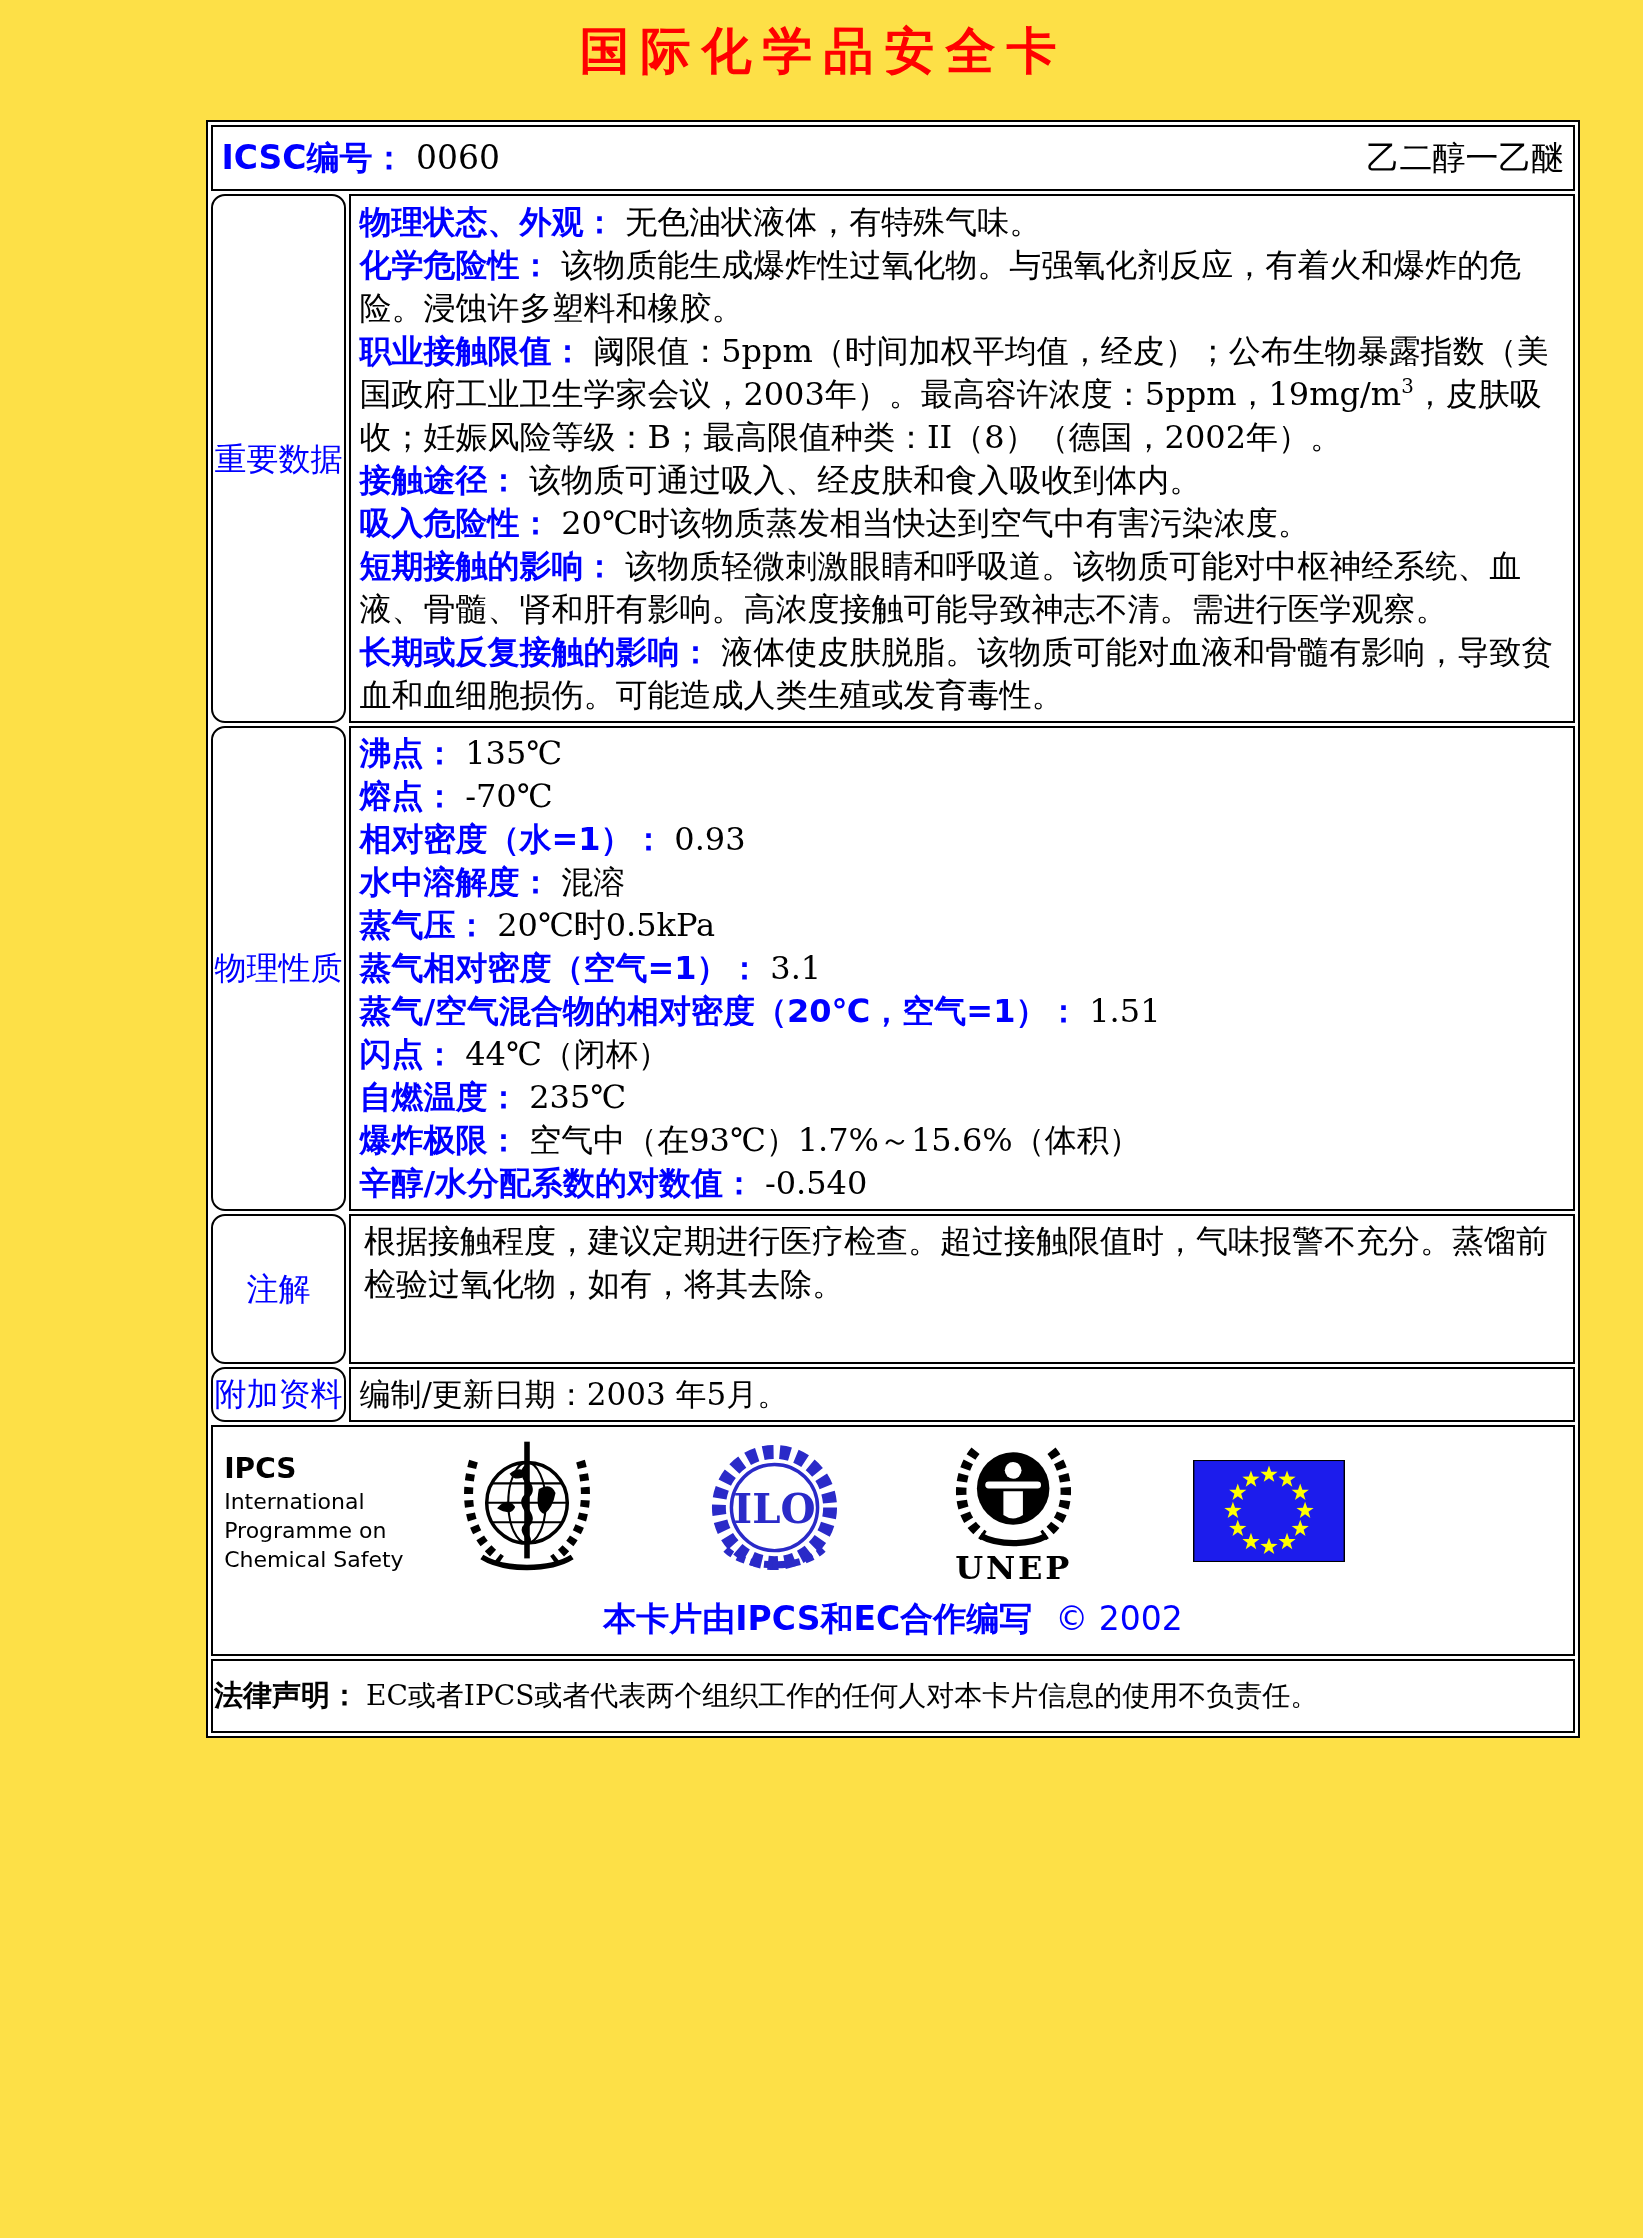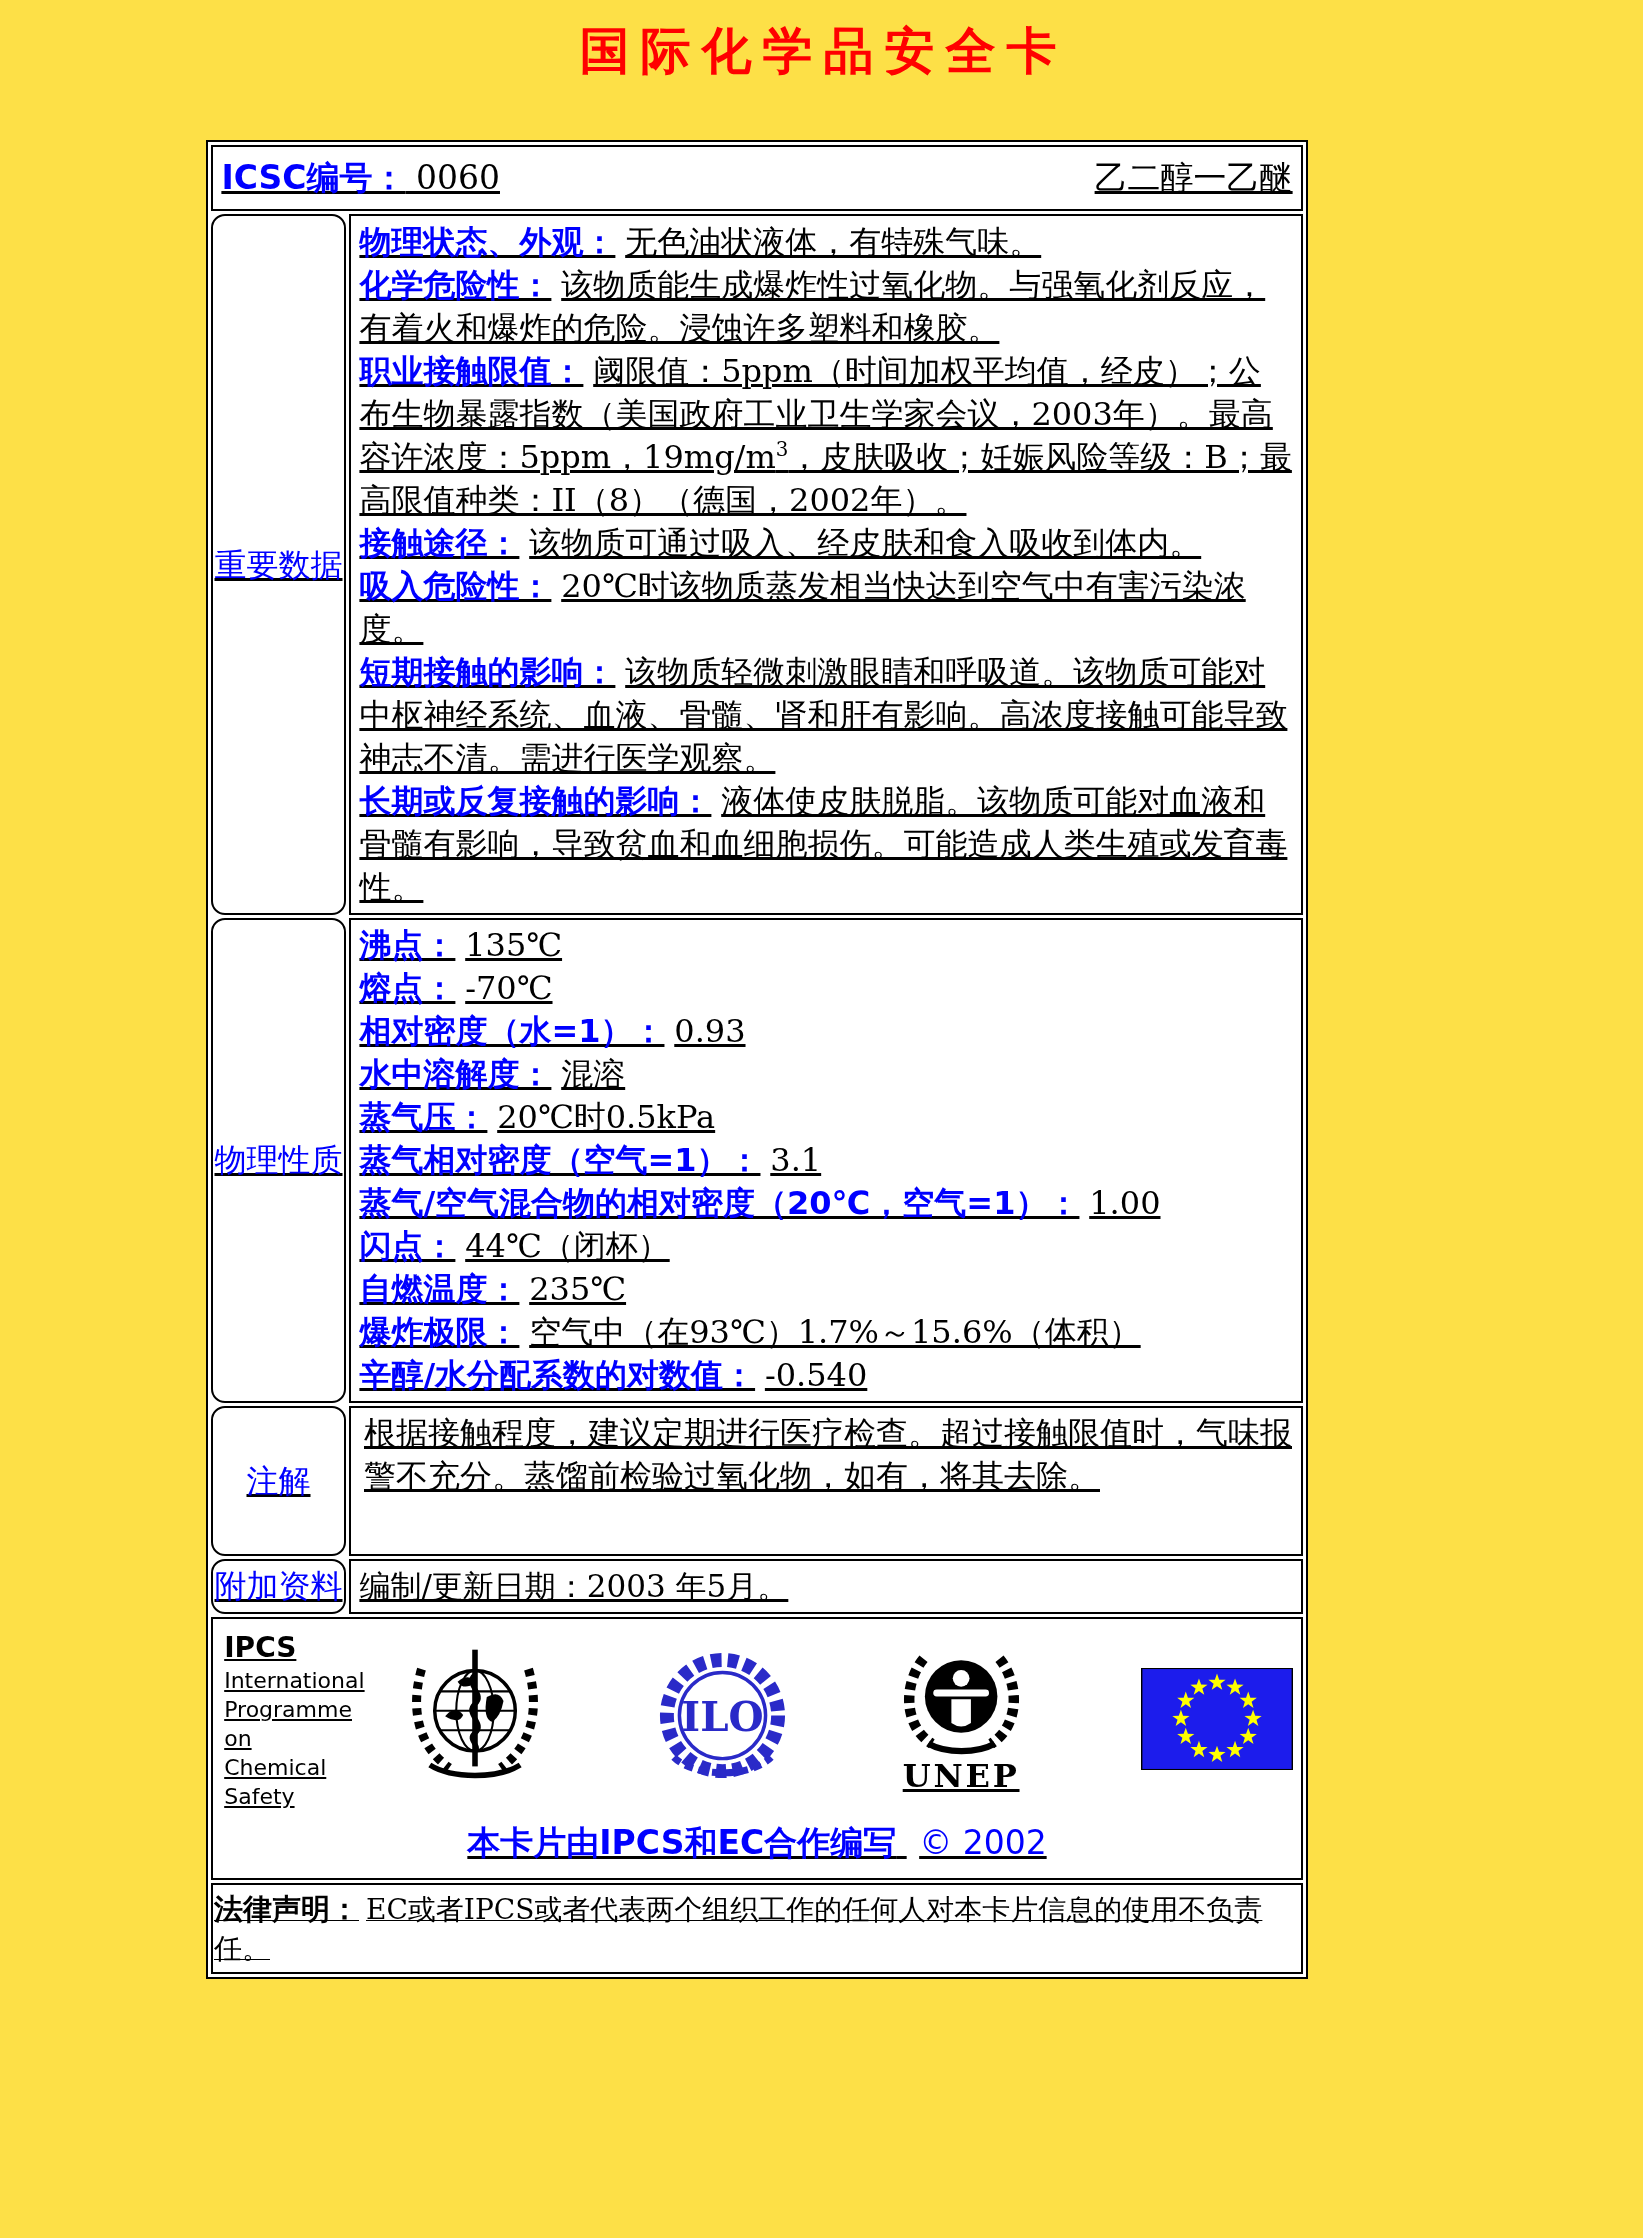--- a/index.html
+++ b/index.html
@@ -20,29 +20,28 @@
     margin:0;
     text-align:center;
     font-size:50px;
     font-weight:bold;
     letter-spacing:11px;
     color:#ff0000;
     font-family:"DejaVu Serif","Liberation Serif",serif;
   }
   table.card{
     position:absolute;
-    top:140px;
+    top:120px;
     left:206px;
-    width:1102px;
+    width:1374px;
     table-layout:fixed;
     border-collapse:separate;
     border-spacing:3.5px;
     border:2.8px solid #000;
     background:#ffffff;
-    text-decoration:underline;
   }
   col.label-col{width:135px;}
   td{
     border:2.1px solid #000;
     vertical-align:top;
     padding:4.2px 8.4px;
     background:#fff;
   }
   td.label-cell{
     vertical-align:middle;
@@ -178,21 +177,21 @@
 
     <tr>
       <td class="label-cell">物理性质</td>
       <td class="content-cell">
         <div class="item"><span class="field">沸点：</span><span>135℃</span></div>
         <div class="item"><span class="field">熔点：</span><span>-70℃</span></div>
         <div class="item"><span class="field">相对密度（水=1）：</span><span>0.93</span></div>
         <div class="item"><span class="field">水中溶解度：</span><span>混溶</span></div>
         <div class="item"><span class="field">蒸气压：</span><span>20℃时0.5kPa</span></div>
         <div class="item"><span class="field">蒸气相对密度（空气=1）：</span><span>3.1</span></div>
-        <div class="item"><span class="field">蒸气/空气混合物的相对密度（20℃，空气=1）：</span><span>1.00</span></div>
+        <div class="item"><span class="field">蒸气/空气混合物的相对密度（20℃，空气=1）：</span><span>1.51</span></div>
         <div class="item"><span class="field">闪点：</span><span>44℃（闭杯）</span></div>
         <div class="item"><span class="field">自燃温度：</span><span>235℃</span></div>
         <div class="item"><span class="field">爆炸极限：</span><span>空气中（在93℃）1.7%～15.6%（体积）</span></div>
         <div class="item"><span class="field">辛醇/水分配系数的对数值：</span><span>-0.540</span></div>
       </td>
     </tr>
 
 
     <tr>
       <td class="label-cell">注解</td>

